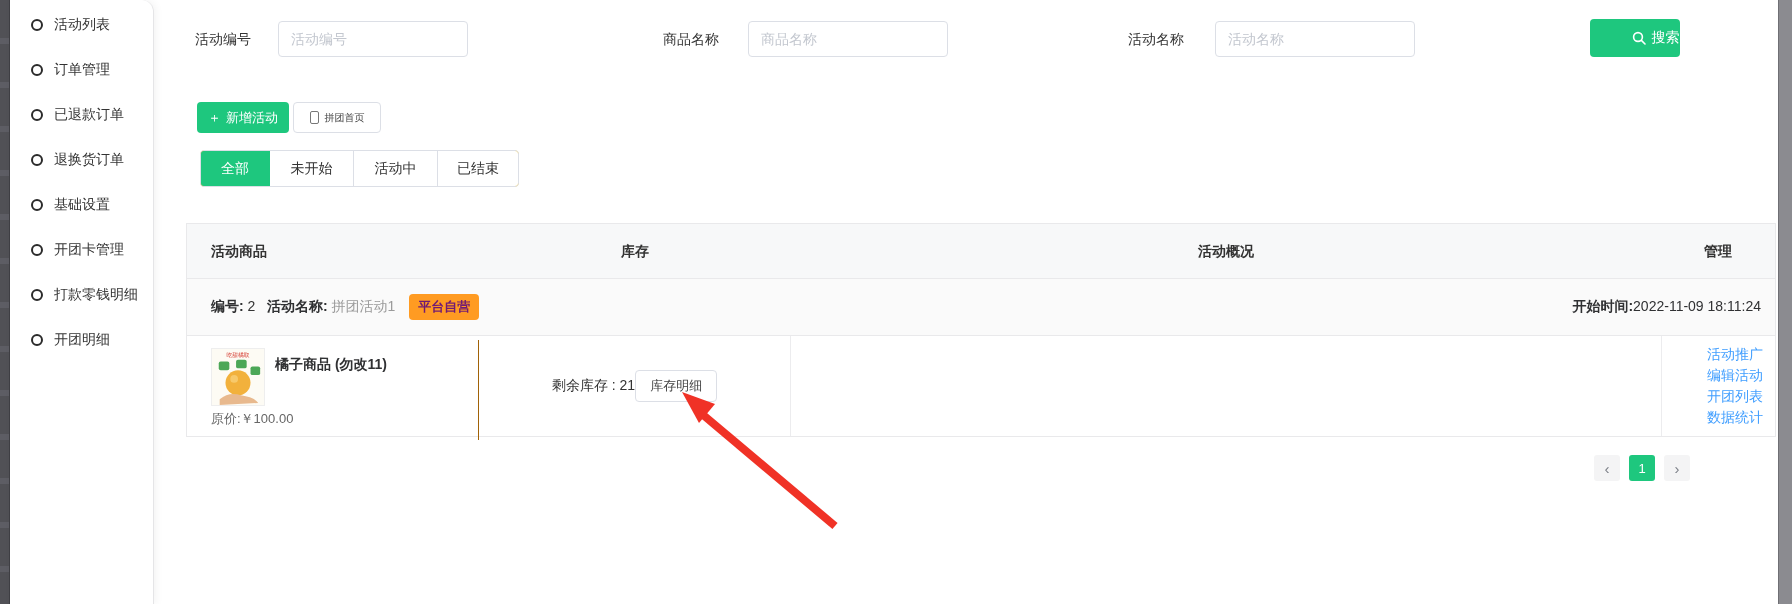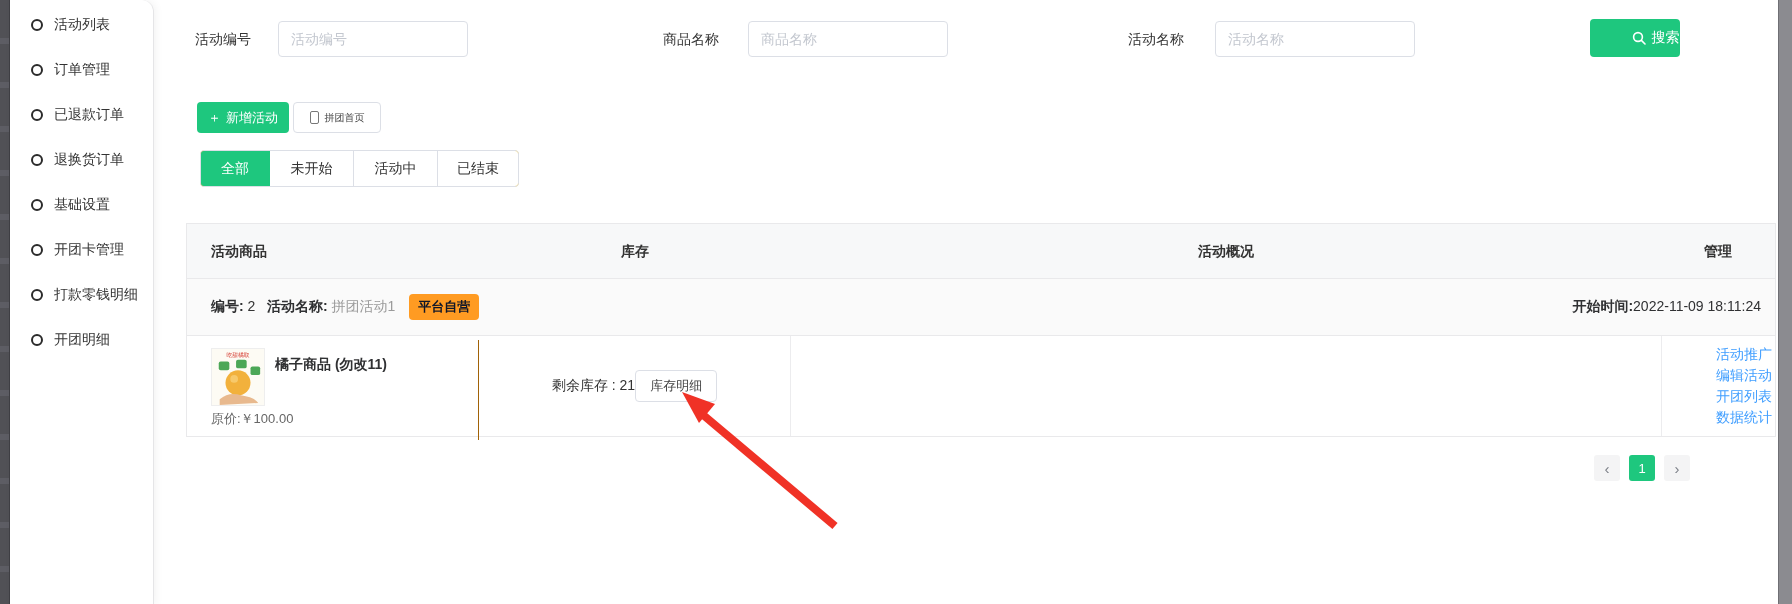--- a/index.html
+++ b/index.html
@@ -60,38 +60,38 @@
   .th { position:absolute; top:0; height:55px; line-height:55px; }
   .th-product { left:24px; }
   .th-stock   { left:292px; width:312px; text-align:center; }
   .th-over    { left:604px; width:870px; text-align:center; }
   .th-manage  { left:1474px; width:114px; text-align:center; }
 
   .grow { height:57px; background:#fafafa; border-bottom:1px solid #e9e9eb;
     display:flex; align-items:center; justify-content:space-between; padding:0 14px 0 24px; font-size:14px; }
   .grow b { color:#303133; }
   .grow .gname { color:#9a9a9a; }
-  .badge { display:inline-block; background:#ff9b22; color:#0f172a; font-size:13px; font-weight:bold;
+  .badge { display:inline-block; background:#ff9b22; color:#701a75; font-size:13px; font-weight:bold;
     border-radius:4px; padding:4px 9px; margin-left:10px; }
   .gstart span { color:#303133; }
 
   .drow { position:relative; height:100px; background:#fff; }
   .cell-product { position:absolute; left:0; top:4px; width:292px; height:100px; border-right:1px solid #a16207; }
   .p-img { position:absolute; left:24px; top:8px; width:54px; height:58px; border:1px solid #eee; background:#fdfbf4; }
   .p-title { position:absolute; left:88px; top:16px; font-size:14px; font-weight:bold; color:#303133; }
   .p-price { position:absolute; left:24px; top:70px; font-size:13px; color:#666; }
   .cell-stock { position:absolute; left:292px; top:0; width:312px; height:100px; border-right:1px solid #ececee;
     display:flex; align-items:center; justify-content:center; font-size:14px; color:#333; }
   .btn-stock { height:32px; padding:0 14px; background:#fff; border:1px solid #dcdfe6; border-radius:4px;
     font-size:13px; color:#444; cursor:pointer; }
   .subrow { position:absolute; left:689px; top:0; width:785px; height:35px; display:flex; }
   .subcell { flex:1; border-left:1px solid #ececee; border-bottom:1px solid #ececee;
     display:flex; align-items:center; justify-content:center; gap:8px; font-size:14px; color:#333; }
   .cell-manage { position:absolute; left:1474px; top:0; width:116px; height:100px; border-left:1px solid #ececee;
-    padding:8px 5px 0 0; text-align:right; }
+    padding:8px 14px 0 0; text-align:right; }
   .mlink { display:block; font-size:14px; color:#409eff; line-height:20px; margin-bottom:1px;
     text-decoration:none; cursor:pointer; }
   .link-blue { color:#409eff; cursor:pointer; }
 
   
   .pager { position:absolute; left:1594px; top:455px; display:flex; gap:9px; }
   .pg { width:26px; height:26px; border-radius:3px; background:#f4f4f5; color:#7a7e86;
     display:flex; align-items:center; justify-content:center; font-size:15px; cursor:pointer; }
   .pg.cur { background:#1ec77e; color:#fff; font-size:13px; }
 

